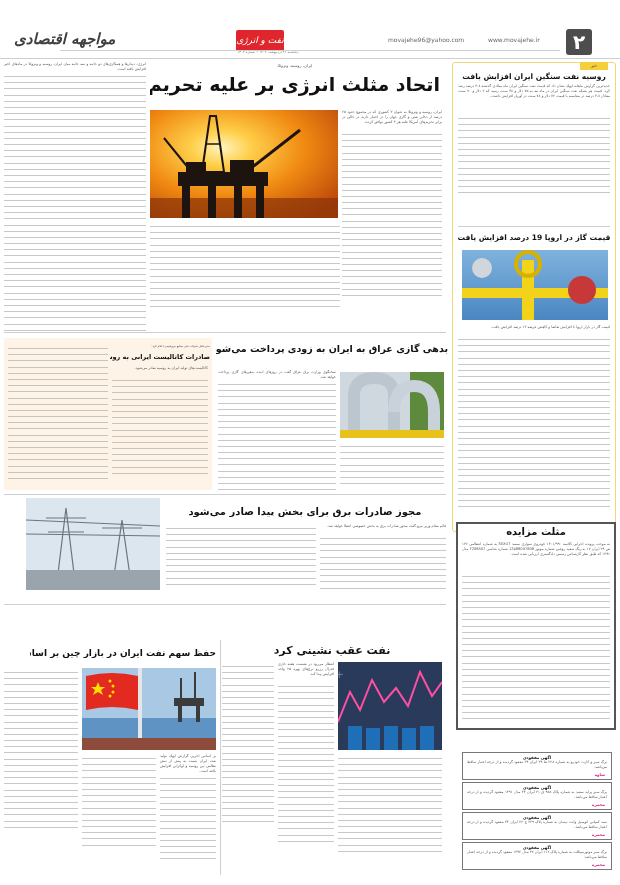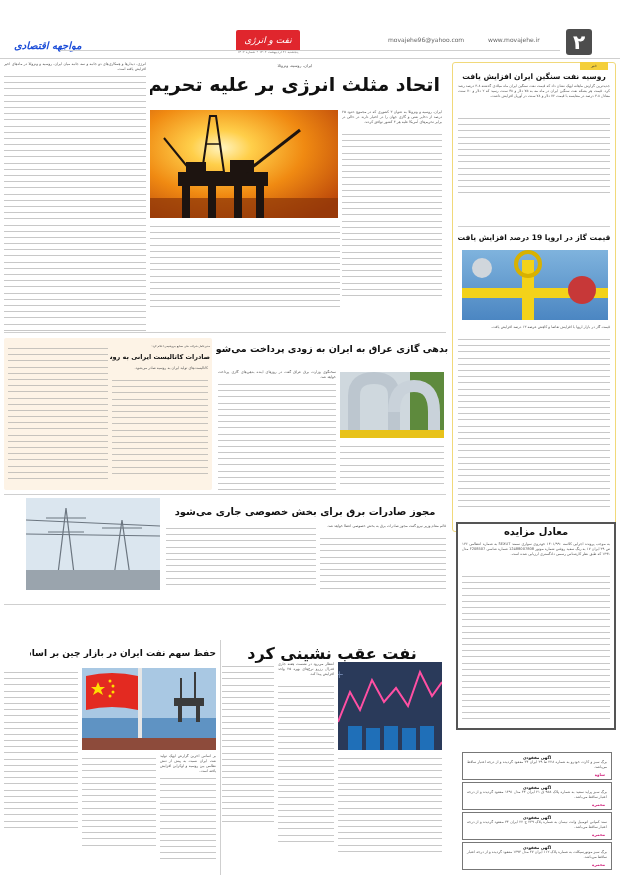--- a/index.html
+++ b/index.html
@@ -7,23 +7,23 @@
 body{font-family:"DejaVu Sans",sans-serif;color:#222;position:relative;direction:rtl}
 .abs{position:absolute}
 .txt{font-size:3.6px;line-height:5px;color:#555;text-align:justify;overflow:hidden}
 .txt .ln{display:block;height:5px;border-bottom:1.4px solid #9a9a9a;margin-bottom:1.2px;opacity:.55}
 .hd{font-weight:bold;color:#111;text-align:center;white-space:nowrap;overflow:hidden}
 .rule{background:#cfcfcf}
 
 #pnum{left:566px;top:29px;width:26px;height:26px;background:#4d4d4d;color:#fff;font-size:20px;font-weight:bold;text-align:center;line-height:26px;border-radius:3px}
 #site{left:488px;top:36px;font-size:6px;color:#666;direction:ltr}
 #email{left:388px;top:36px;font-size:6px;color:#666;direction:ltr}
-#sect{left:236px;top:30px;width:64px;height:20px;background:#e0262d;color:#fff;font-size:9px;font-style:italic;text-align:center;line-height:20px;border-radius:2px 2px 0 0}
+#sect{left:236px;top:30px;width:48px;height:20px;background:#e0262d;color:#fff;font-size:9px;font-style:italic;text-align:center;line-height:20px;border-radius:2px 2px 0 0}
 #dateline{left:225px;top:50px;width:86px;font-size:3.4px;color:#777;text-align:center}
-#brand{left:14px;top:40px;font-size:10px;font-style:italic;font-weight:bold;color:#1d4ed8}
+#brand{left:14px;top:30px;font-size:15px;font-style:italic;font-weight:bold;color:#404040}
 #hline1{left:60px;top:50px;width:500px;height:1px}
 #hline2{left:0;top:58px;width:620px;height:1px}
 
 .yellowbox{border:1px solid #f1d97a;background:#fff;border-radius:3px}
 #tag{left:580px;top:62px;width:28px;height:8px;background:#f4cf3a;color:#333;font-size:4px;text-align:center;line-height:8px}
 .img{overflow:hidden}
 .ad{border:1.5px double #777;background:#fff}
 .adlabel{font-size:4px;color:#d21e7a;font-weight:bold}
 .flag-star{fill:#ffde00}
 </style>
@@ -323,21 +323,21 @@
         <line x1="20" y1="20" x2="60" y2="20"></line>
         <line x1="22" y1="34" x2="58" y2="34"></line>
       <polygon points="86,92 96,22 106,92"></polygon>
         <line x1="76" y1="30" x2="116" y2="30"></line>
       <line x1="0" y1="22" x2="134" y2="28"></line>
         <line x1="0" y1="36" x2="134" y2="38"></line>
     </g>
     <rect x="0" y="72" width="134" height="20" fill="#9aa4ad"></rect>
   </svg>
 </div>
-<div class="abs hd" style="left:164px;top:506px;width:282px;font-size:10px">مجوز صادرات برق برای بخش خصوصی جاری می‌شود</div>
+<div class="abs hd" style="left:164px;top:506px;width:282px;font-size:10px">مجوز صادرات برق برای بخش پیدا صادر می‌شود</div>
 <div class="abs txt" style="left:320px;top:524px;width:126px;height:66px">
   <span style="display:block;height:10px;overflow:hidden">قائم مقام وزیر نیرو گفت مجوز صادرات برق به بخش خصوصی اعطا خواهد شد.</span>
   <span class="ln"></span>
     <span class="ln"></span>
     <span class="ln"></span>
     <span class="ln"></span>
     <span class="ln"></span>
     <span class="ln"></span>
     <span class="ln"></span>
     <span class="ln"></span>
@@ -351,21 +351,21 @@
     <span class="ln"></span>
     <span class="ln"></span>
     <span class="ln"></span>
     <span class="ln"></span>
     <span class="ln"></span>
     <span class="ln"></span>
 </div>
 <div class="abs rule" style="left:4px;top:604px;width:442px;height:1px"></div>
 
 <div class="abs ad" style="left:456px;top:522px;width:160px;height:208px;border:2px solid #555"></div>
-<div class="abs hd" style="left:460px;top:526px;width:152px;font-size:10px">معادل مزایده</div>
+<div class="abs hd" style="left:460px;top:526px;width:152px;font-size:10px">مثلث مزایده</div>
 <div class="abs txt" style="left:462px;top:542px;width:148px;height:184px">
   <span style="display:block;height:30px;overflow:hidden">به موجب پرونده اجرایی کلاسه ۱۴۰۱/۹۹۰ خودروی سواری سمند SEXUT به شماره انتظامی ۱۳۶ ص ۳۹ ایران ۱۷ به رنگ سفید روغنی شماره موتور 12488007808 شماره شاسی F208507 مدل ۱۳۹۱ که طبق نظر کارشناس رسمی دادگستری ارزیابی شده است.</span>
   <span class="ln"></span>
     <span class="ln"></span>
     <span class="ln"></span>
     <span class="ln"></span>
     <span class="ln"></span>
     <span class="ln"></span>
     <span class="ln"></span>
     <span class="ln"></span>
@@ -401,21 +401,21 @@
   <div class="hd" style="font-size:4px;margin-top:2px">آگهی مفقودی</div>
   <div class="txt" style="height:12px;padding:0 4px">سند کمپانی اتومبیل وانت نیسان به شماره پلاک ۲۳۹ ج ۲۲ ایران ۳۴ مفقود گردیده و از درجه اعتبار ساقط می‌باشد.</div>
   <div class="adlabel" style="padding-right:6px">محمره</div>
 </div>
 <div class="abs ad" style="left:462px;top:842px;width:150px;height:28px">
   <div class="hd" style="font-size:4px;margin-top:2px">آگهی مفقودی</div>
   <div class="txt" style="height:12px;padding:0 4px">برگ سبز موتورسیکلت به شماره پلاک ۱۱۲ ایران ۳۷ مدل ۱۳۹۳ مفقود گردیده و از درجه اعتبار ساقط می‌باشد.</div>
   <div class="adlabel" style="padding-right:6px">محمره</div>
 </div>
 
-<div class="abs hd" style="left:222px;top:644px;width:220px;font-size:16px">نفت عقب نشینی کرد</div>
+<div class="abs hd" style="left:222px;top:644px;width:220px;font-size:11px">نفت عقب نشینی کرد</div>
 <div class="abs img" style="left:338px;top:662px;width:104px;height:88px">
   <svg width="104" height="88" viewBox="0 0 104 88">
     <rect width="104" height="88" fill="#2a3a5a"></rect>
     <text x="6" y="16" font-size="11" fill="#6a7fa8" font-family="DejaVu Sans, sans-serif">+1021</text>
     <polyline points="0,60 12,30 22,48 34,18 46,40 58,26 70,44 82,10 94,34 104,20" fill="none" stroke="#ff4fa3" stroke-width="2"></polyline>
     <g fill="#1f6fb8">
         <rect x="10" y="64" width="14" height="24"></rect>
         <rect x="28" y="66" width="14" height="22"></rect>
         <rect x="46" y="64" width="14" height="24"></rect>
         <rect x="64" y="66" width="14" height="22"></rect>

